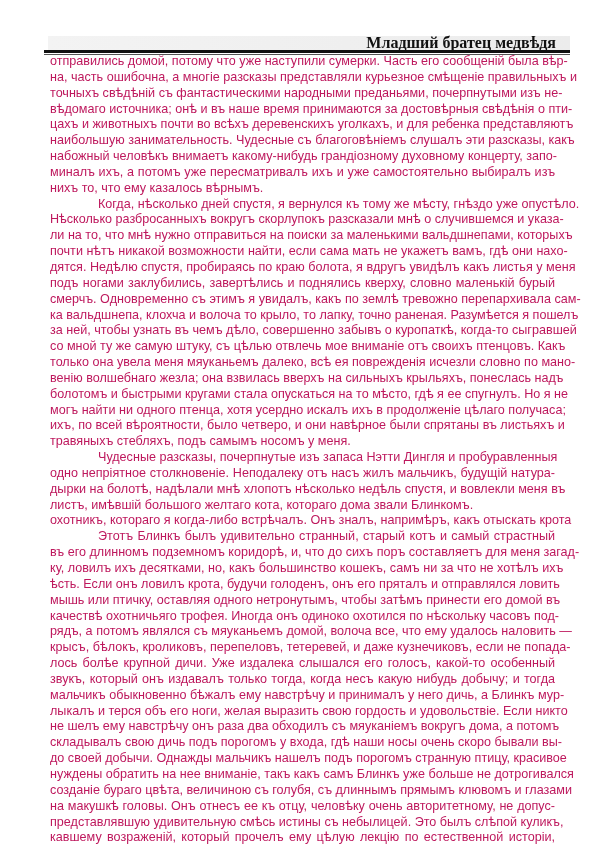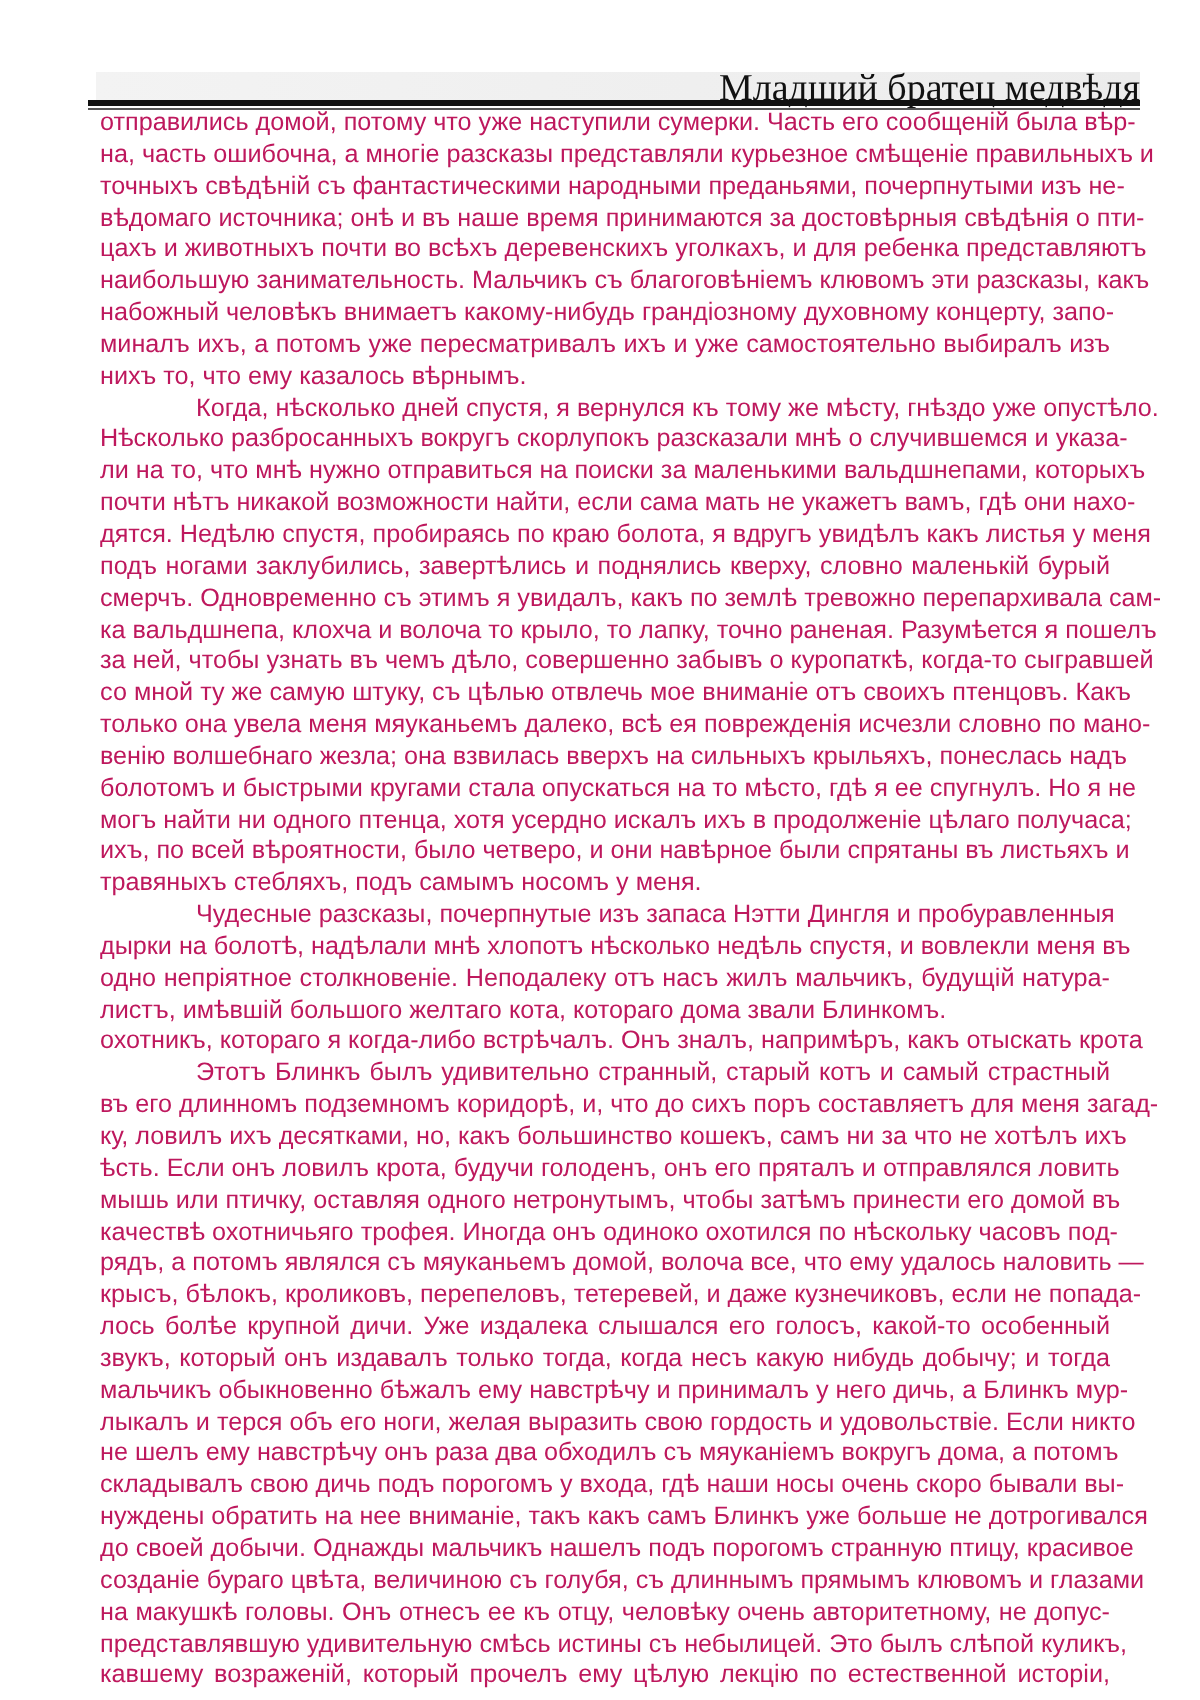--- a/index.html
+++ b/index.html
@@ -3,23 +3,23 @@
 <meta charset="utf-8">
 <style>
   html, body { margin: 0; padding: 0; background: #ffffff; }
   body { width: 600px; height: 850px; position: relative; overflow: hidden; }
   .page { position: absolute; left: 0; top: 0; width: 600px; height: 850px; background: #ffffff; }
   .header-band {
     position: absolute; left: 48px; top: 36px; width: 522px; height: 14px;
     background: linear-gradient(to right, #f3f3f3, #ececec);
   }
   .running-head {
-    position: absolute; right: 30px; top: 34px;
+    position: absolute; right: 44px; top: 34px;
     font-family: "Liberation Serif", "DejaVu Serif", serif;
-    font-size: 19px; color: #111; letter-spacing: 0px; white-space: nowrap;
+    font-size: 16px; color: #111; letter-spacing: 0px; white-space: nowrap; font-weight: bold;
   }
   .rule-thick {
     position: absolute; left: 44px; top: 50px; width: 526px; height: 3px; background: #111;
   }
   .rule-thin {
     position: absolute; left: 44px; top: 54px; width: 526px; height: 1px; background: #555;
   }
   .body-text {
     position: absolute; left: 50px; top: 54px; width: 505px;
     font-family: Liberation Sans, sans-serif;
@@ -42,21 +42,21 @@
   <div class="rule-thick"></div>
   <div class="rule-thin"></div>
 
   <div class="body-text" id="body-text">
       <div>
         <div class="line">отправились домой, потому что уже наступили сумерки. Часть его сообщенiй была вѣр-</div>
         <div class="line">на, часть ошибочна, а многiе разсказы представляли курьезное смѣщенiе правильныхъ и</div>
         <div class="line">точныхъ свѣдѣнiй съ фантастическими народными преданьями, почерпнутыми изъ не-</div>
         <div class="line">вѣдомаго источника; онѣ и въ наше время принимаются за достовѣрныя свѣдѣнiя о пти-</div>
         <div class="line">цахъ и животныхъ почти во всѣхъ деревенскихъ уголкахъ, и для ребенка представляютъ</div>
-        <div class="line">наибольшую занимательность. Мальчикъ съ благоговѣнiемъ клювомъ эти разсказы, какъ</div>
+        <div class="line">наибольшую занимательность. Чудесные съ благоговѣнiемъ слушалъ эти разсказы, какъ</div>
         <div class="line">набожный человѣкъ внимаетъ какому-нибудь грандiозному духовному концерту, запо-</div>
         <div class="line">миналъ ихъ, а потомъ уже пересматривалъ ихъ и уже самостоятельно выбиралъ изъ</div>
         <div class="line last">нихъ то, что ему казалось вѣрнымъ.</div>
       </div>
       <div>
         <div class="line indent">Когда, нѣсколько дней спустя, я вернулся къ тому же мѣсту, гнѣздо уже опустѣло.</div>
         <div class="line">Нѣсколько разбросанныхъ вокругъ скорлупокъ разсказали мнѣ о случившемся и указа-</div>
         <div class="line">ли на то, что мнѣ нужно отправиться на поиски за маленькими вальдшнепами, которыхъ</div>
         <div class="line">почти нѣтъ никакой возможности найти, если сама мать не укажетъ вамъ, гдѣ они нахо-</div>
         <div class="line">дятся. Недѣлю спустя, пробираясь по краю болота, я вдругъ увидѣлъ какъ листья у меня</div>
@@ -67,41 +67,41 @@
         <div class="line">со мной ту же самую штуку, съ цѣлью отвлечь мое вниманiе отъ своихъ птенцовъ. Какъ</div>
         <div class="line">только она увела меня мяуканьемъ далеко, всѣ ея поврежденiя исчезли словно по мано-</div>
         <div class="line">венiю волшебнаго жезла; она взвилась вверхъ на сильныхъ крыльяхъ, понеслась надъ</div>
         <div class="line">болотомъ и быстрыми кругами стала опускаться на то мѣсто, гдѣ я ее спугнулъ. Но я не</div>
         <div class="line">могъ найти ни одного птенца, хотя усердно искалъ ихъ в продолженiе цѣлаго получаса;</div>
         <div class="line">ихъ, по всей вѣроятности, было четверо, и они навѣрное были спрятаны въ листьяхъ и</div>
         <div class="line last">травяныхъ стебляхъ, подъ самымъ носомъ у меня.</div>
       </div>
       <div>
         <div class="line indent">Чудесные разсказы, почерпнутые изъ запаса Нэтти Дингля и пробуравленныя</div>
+        <div class="line">одно непрiятное столкновенiе. Неподалеку отъ насъ жилъ мальчикъ, будущiй натура-</div>
         <div class="line">дырки на болотѣ, надѣлали мнѣ хлопотъ нѣсколько недѣль спустя, и вовлекли меня въ</div>
-        <div class="line">одно непрiятное столкновенiе. Неподалеку отъ насъ жилъ мальчикъ, будущiй натура-</div>
         <div class="line last">листъ, имѣвшiй большого желтаго кота, котораго дома звали Блинкомъ.</div>
       </div>
       <div>
         <div class="line">охотникъ, котораго я когда-либо встрѣчалъ. Онъ зналъ, напримѣръ, какъ отыскать крота</div>
         <div class="line indent">Этотъ Блинкъ былъ удивительно странный, старый котъ и самый страстный</div>
         <div class="line">въ его длинномъ подземномъ коридорѣ, и, что до сихъ поръ составляетъ для меня загад-</div>
         <div class="line">ку, ловилъ ихъ десятками, но, какъ большинство кошекъ, самъ ни за что не хотѣлъ ихъ</div>
         <div class="line">ѣсть. Если онъ ловилъ крота, будучи голоденъ, онъ его пряталъ и отправлялся ловить</div>
         <div class="line">мышь или птичку, оставляя одного нетронутымъ, чтобы затѣмъ принести его домой въ</div>
         <div class="line">качествѣ охотничьяго трофея. Иногда онъ одиноко охотился по нѣскольку часовъ под-</div>
         <div class="line">рядъ, а потомъ являлся съ мяуканьемъ домой, волоча все, что ему удалось наловить —</div>
         <div class="line">крысъ, бѣлокъ, кроликовъ, перепеловъ, тетеревей, и даже кузнечиковъ, если не попада-</div>
         <div class="line">лось болѣе крупной дичи. Уже издалека слышался его голосъ, какой-то особенный</div>
         <div class="line">звукъ, который онъ издавалъ только тогда, когда несъ какую нибудь добычу; и тогда</div>
         <div class="line">мальчикъ обыкновенно бѣжалъ ему навстрѣчу и принималъ у него дичь, а Блинкъ мур-</div>
         <div class="line">лыкалъ и терся объ его ноги, желая выразить свою гордость и удовольствiе. Если никто</div>
         <div class="line">не шелъ ему навстрѣчу онъ раза два обходилъ съ мяуканiемъ вокругъ дома, а потомъ</div>
         <div class="line">складывалъ свою дичь подъ порогомъ у входа, гдѣ наши носы очень скоро бывали вы-</div>
+        <div class="line">до своей добычи. Однажды мальчикъ нашелъ подъ порогомъ странную птицу, красивое</div>
         <div class="line">нуждены обратить на нее вниманiе, такъ какъ самъ Блинкъ уже больше не дотрогивался</div>
-        <div class="line">до своей добычи. Однажды мальчикъ нашелъ подъ порогомъ странную птицу, красивое</div>
         <div class="line">созданiе бураго цвѣта, величиною съ голубя, съ длиннымъ прямымъ клювомъ и глазами</div>
         <div class="line">на макушкѣ головы. Онъ отнесъ ее къ отцу, человѣку очень авторитетному, не допус-</div>
         <div class="line">представлявшую удивительную смѣсь истины съ небылицей. Это былъ слѣпой куликъ,</div>
         <div class="line">кавшему возраженiй, который прочелъ ему цѣлую лекцiю по естественной исторiи,</div>
       </div>
     </div>
 </div>
 
 </body></html>

